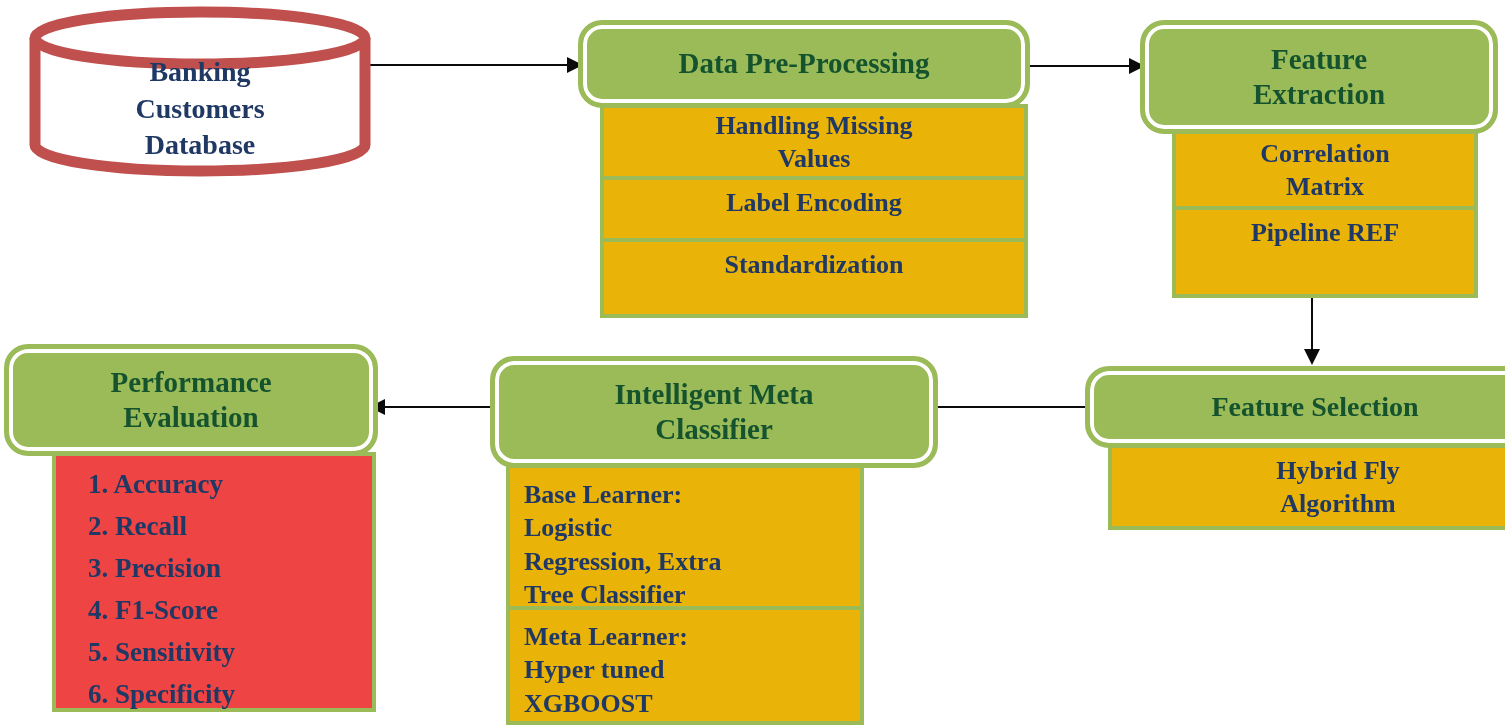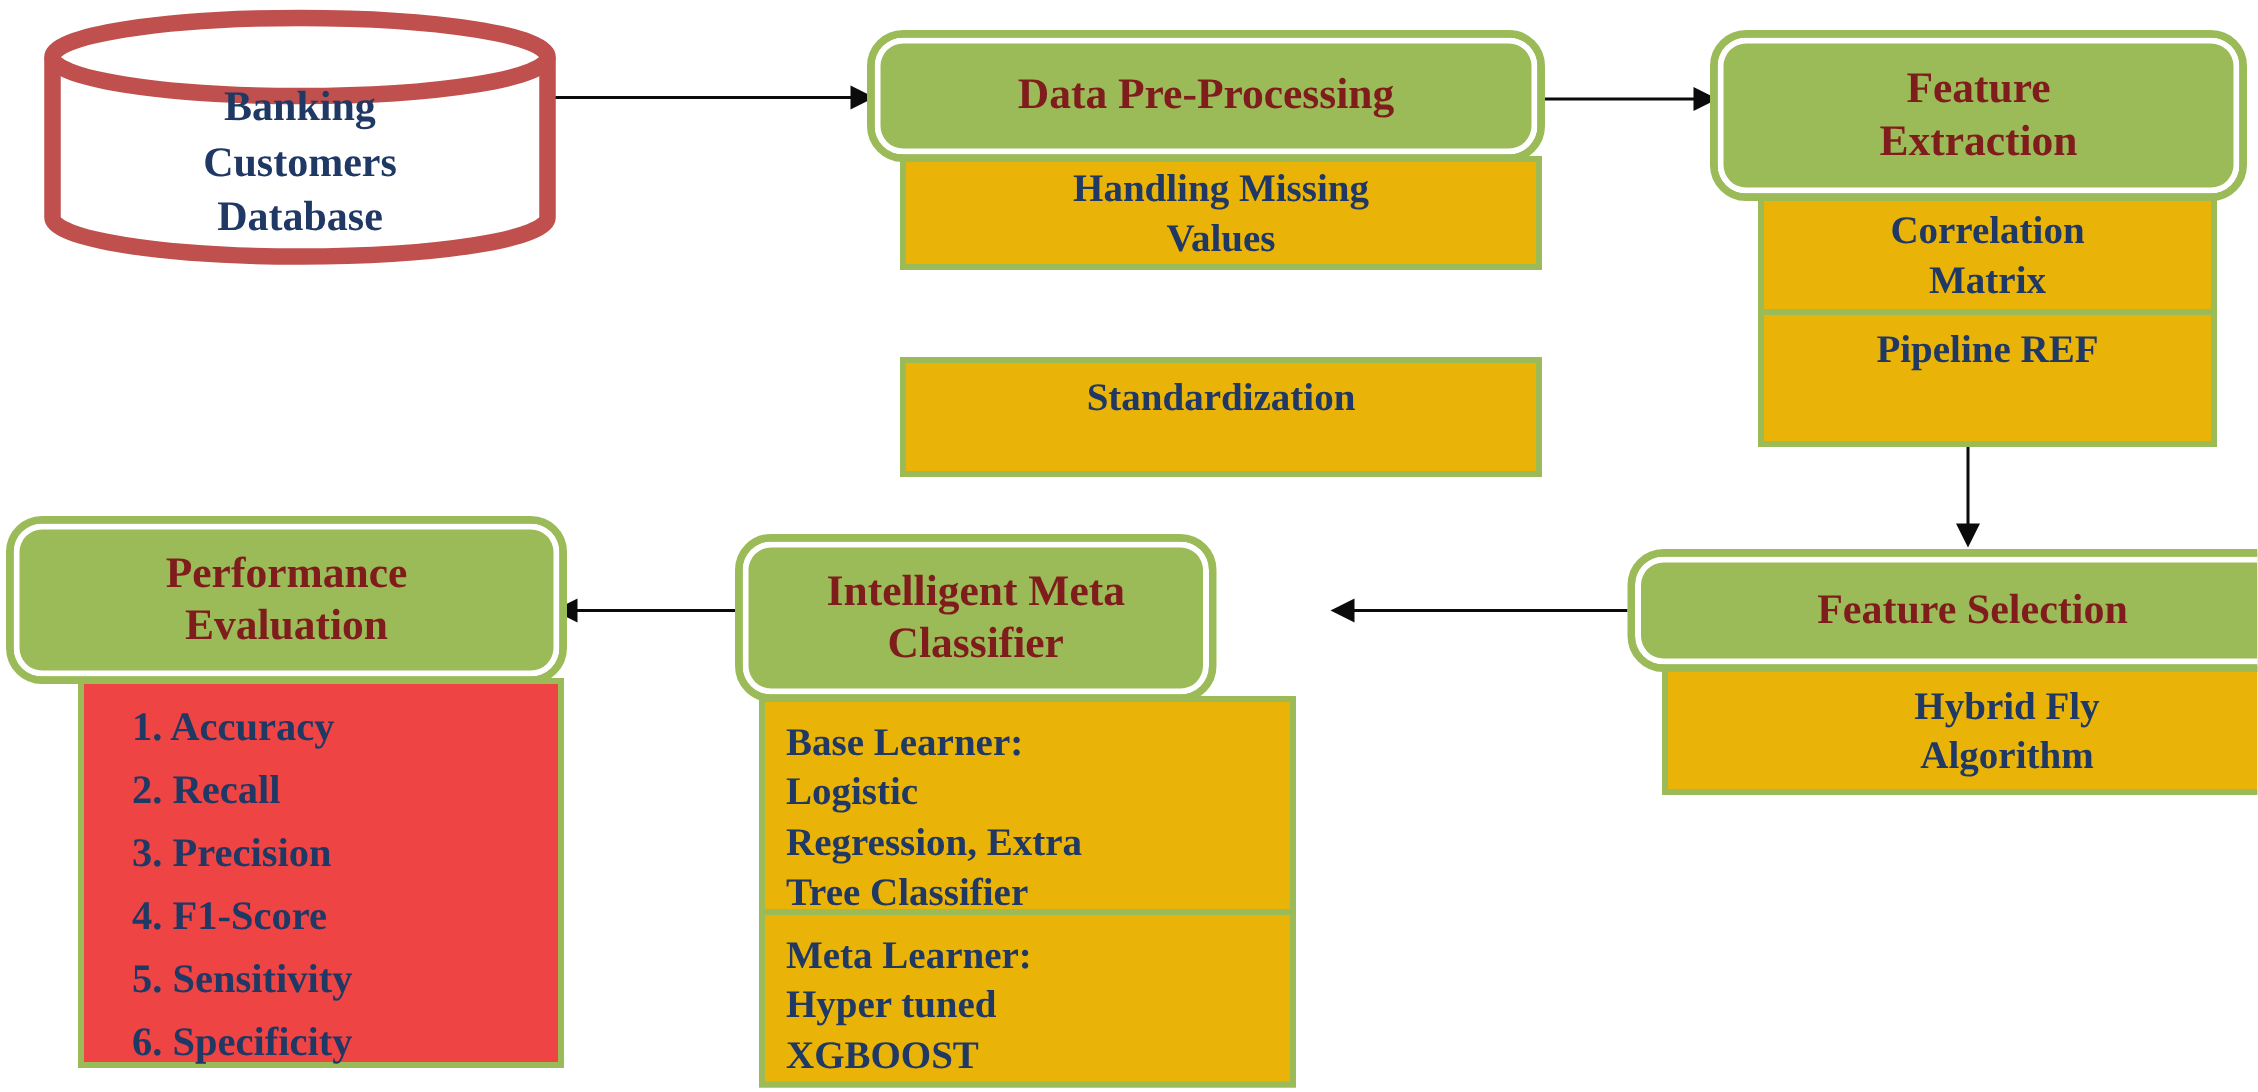--- a/index.html
+++ b/index.html
@@ -6,21 +6,21 @@
   #canvas {
     position:relative; width:1505px; height:728px; background:#ffffff;
     font-family:"Liberation Serif","DejaVu Serif",serif; overflow:hidden;
   }
   
   .hdr {
     position:absolute; box-sizing:border-box;
     background:#9bbb59; border:5px solid #9bbb59; border-radius:24px;
     box-shadow: inset 0 0 0 4px #ffffff;
     display:flex; align-items:center; justify-content:center;
-    text-align:center; font-weight:bold; color:#7f1d1d;
+    text-align:center; font-weight:bold; color:#14532d;
     font-size:29px; line-height:1.22; white-space:pre-line; z-index:3;
   }
   
   .sub {
     position:absolute; box-sizing:border-box; background:#eab308;
     border:4px solid #9bbb59; color:#1f3864; font-weight:bold;
     font-size:26px; line-height:1.28; white-space:pre-line;
     display:flex; justify-content:center; text-align:center; z-index:2;
   }
   .sub.mid { align-items:center; }
@@ -66,33 +66,34 @@
     <path d="M 7 32 L 7 139 A 165 26 0 0 0 337 139 L 337 32" fill="#ffffff" stroke="#c0504d" stroke-width="11"></path>
     <ellipse cx="172" cy="32" rx="165" ry="26" fill="#ffffff" stroke="#c0504d" stroke-width="11"></ellipse>
   </svg>
   <div class="cyl-label" style="left:28px; top:48px; width:344px; height:122px;">Banking
 Customers
 Database</div>
 
   <div class="hdr" style="left:578px; top:20px; width:452px; height:88px;">Data Pre-Processing</div>
   <div class="sub mid" style="left:600px; top:104px; width:428px; height:76px;">Handling Missing
 Values</div>
+  <div class="sub top" style="left:600px; top:176px; width:428px; height:66px;">Label Encoding</div>
   <div class="sub top" style="left:600px; top:238px; width:428px; height:80px;">Standardization</div>
 
   <div class="hdr" style="left:1140px; top:20px; width:358px; height:114px;">Feature
 Extraction</div>
   <div class="sub mid" style="left:1172px; top:130px; width:306px; height:80px;">Correlation
 Matrix</div>
   <div class="sub top" style="left:1172px; top:206px; width:306px; height:92px;">Pipeline REF</div>
 
   <div class="hdr" style="left:1085px; top:366px; width:460px; height:82px; font-size:28px;">Feature Selection</div>
   <div class="sub mid" style="left:1108px; top:444px; width:428px; height:86px;padding-left:32px;">Hybrid Fly
 Algorithm</div>
 
-  <div class="hdr" style="left:490px; top:356px; width:321px; height:112px;">Intelligent Meta
+  <div class="hdr" style="left:490px; top:356px; width:448px; height:112px;">Intelligent Meta
 Classifier</div>
   <div class="sub lefttext" style="left:506px; top:464px; width:358px; height:146px;">Base Learner:
 Logistic
 Regression, Extra
 Tree Classifier</div>
   <div class="sub lefttext" style="left:506px; top:606px; width:358px; height:119px;">Meta Learner:
 Hyper tuned
 XGBOOST</div>
 
   <div class="hdr" style="left:4px; top:344px; width:374px; height:112px;">Performance

